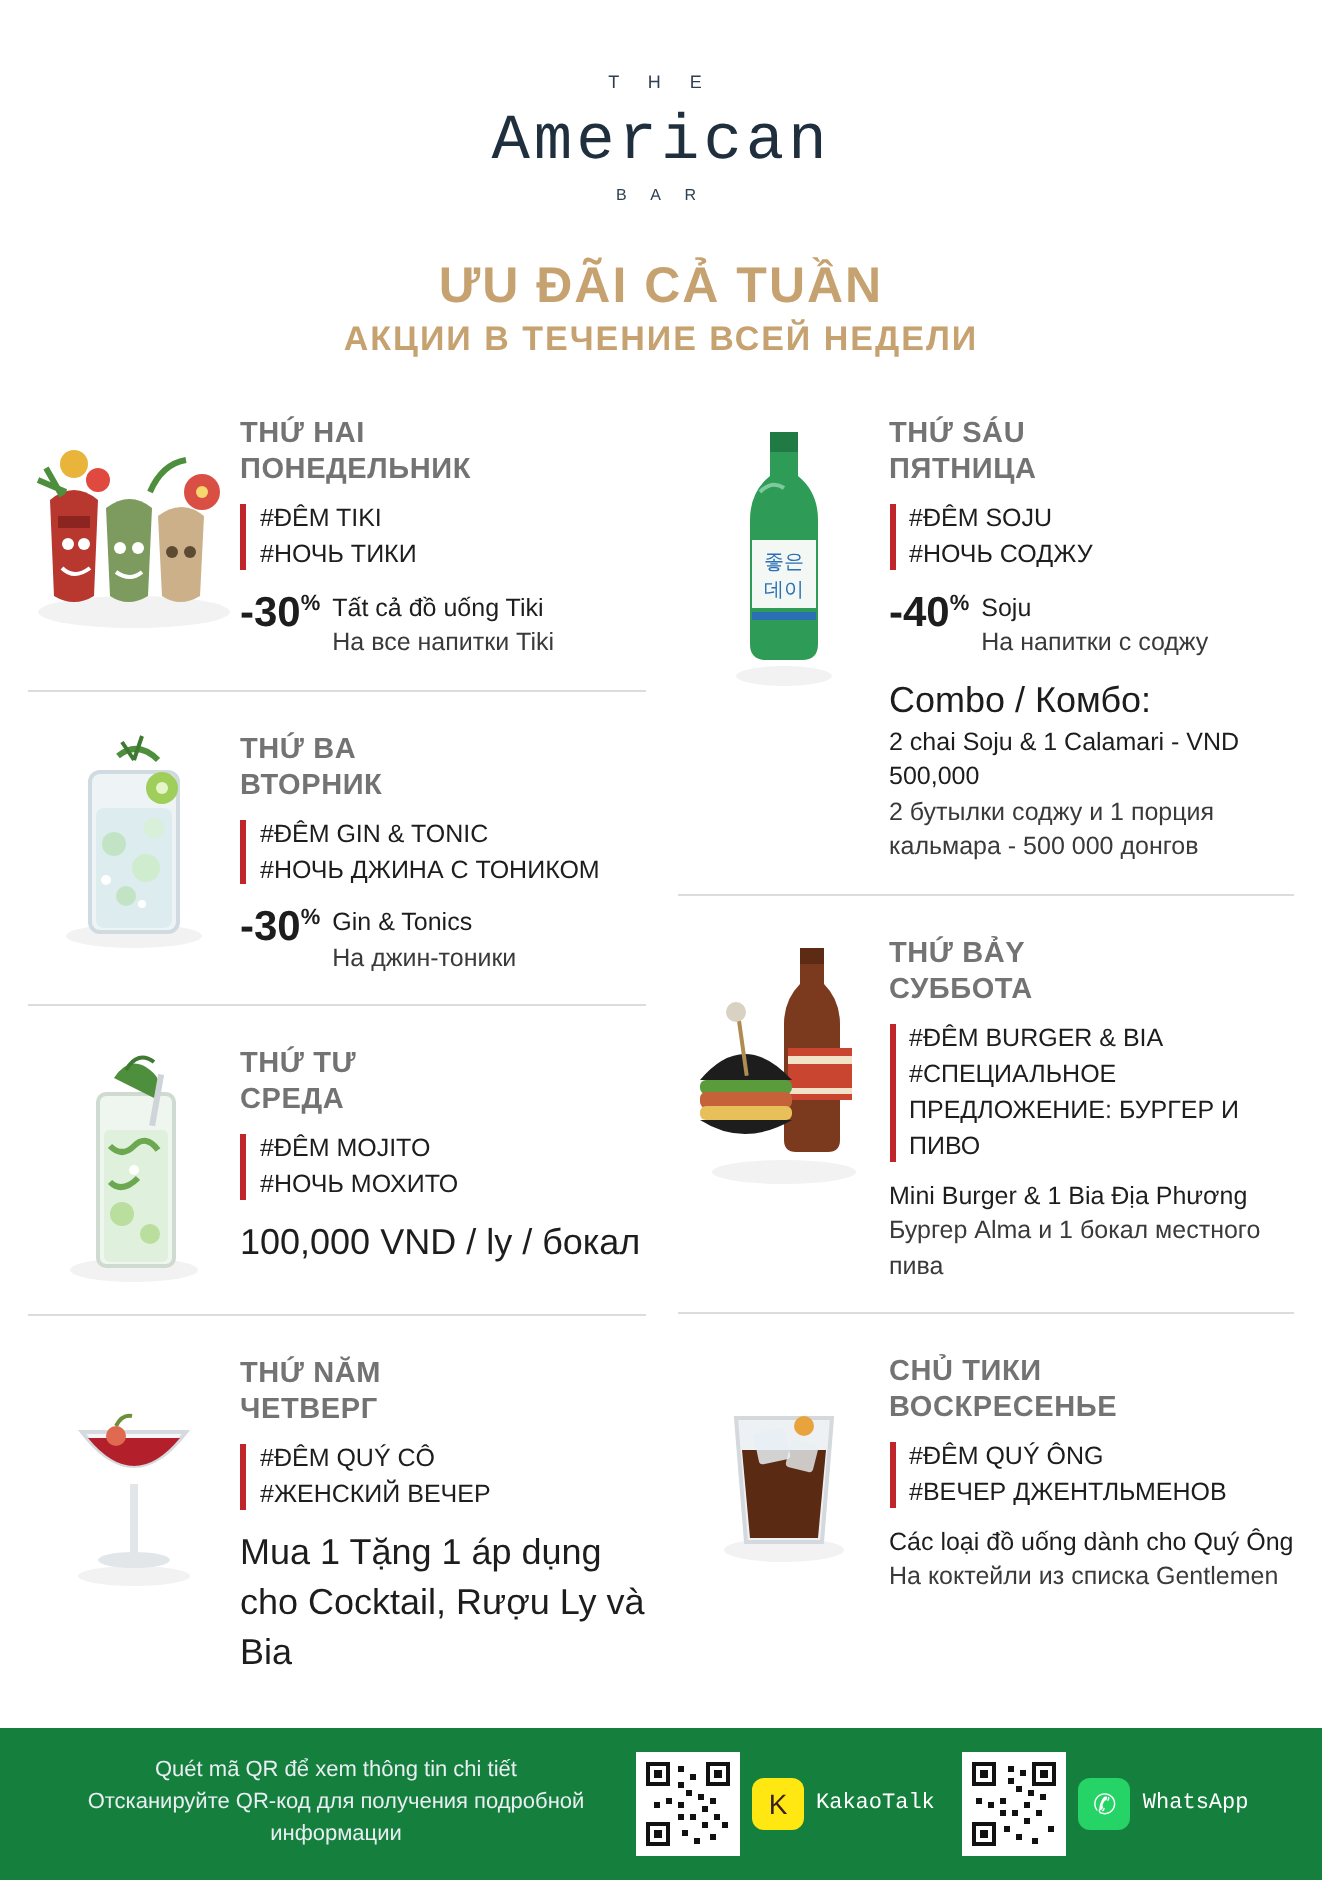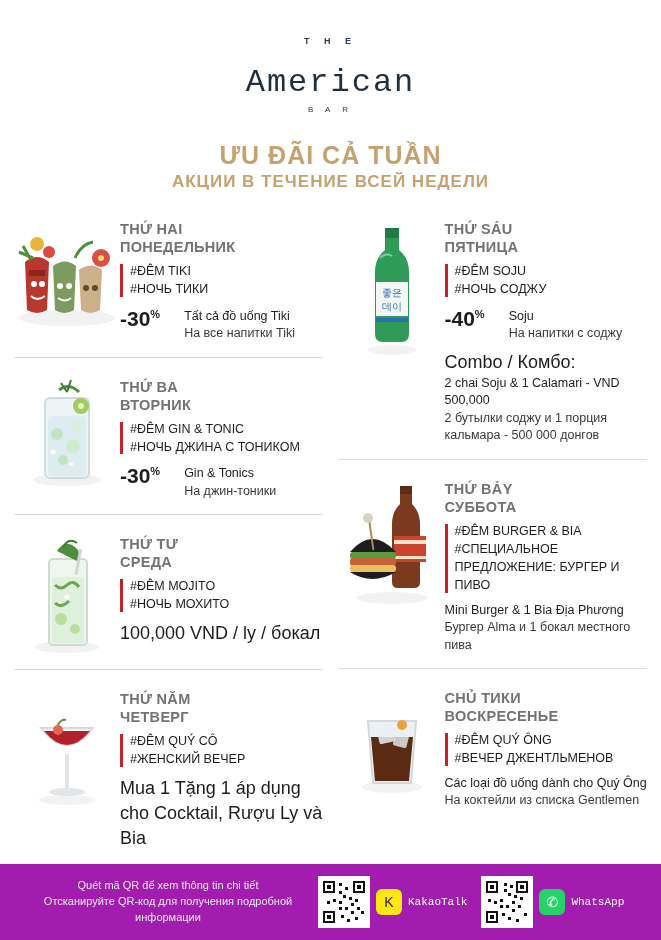--- a/index.html
+++ b/index.html
@@ -14,22 +14,21 @@
   }
   .page { width: 661px; height: 940px; position: relative; background: #fff; }
 
   
   .brand { text-align: center; padding-top: 36px; }
   .brand-the {
     font-family: "Liberation Sans", sans-serif;
     font-size: 9px;
     letter-spacing: 6px;
     color: #2c3e50;
-    margin-bottom: 20px;
-    font-weight: bold;
+    margin-bottom: 8px;
   }
   .brand-name {
     font-family: Liberation Mono, monospace;
     font-size: 32px;
     letter-spacing: 2px;
     color: #1f2f3d;
     line-height: 1.05;
     font-weight: normal;
   }
   .brand-bar {
@@ -99,21 +98,21 @@
     width: 3px;
     background: #c0252b;
   }
   .offer {
     margin-top: 7px;
     font-size: 12.5px;
     line-height: 1.4;
     color: #1d1d1d;
   }
   .offer .sub { color: #3a3a3a; }
-  .discount-row { display: flex; align-items: flex-start; gap: 24px; }
+  .discount-row { display: flex; align-items: flex-start; gap: 6px; }
   .discount {
     font-size: 21px;
     font-weight: bold;
     color: #1d1d1d;
     line-height: 1;
     white-space: nowrap;
     padding-top: 2px;
   }
   .discount sup { font-size: 11px; font-weight: bold; top: -7px; }
   .disc-text { font-size: 12.5px; line-height: 1.4; padding-top: 2px; }
@@ -122,21 +121,21 @@
     height: 1px;
     background: #dcdcdc;
     margin: 4px 0 14px 0;
   }
 
   
   .footer {
     position: absolute;
     left: 0; right: 0; bottom: 0;
     height: 76px;
-    background: #a21caf;
+    background: #15803d;
     color: #fff;
     display: flex;
     align-items: center;
     padding: 0 18px;
   }
   .footer-text {
     flex: 0 0 300px;
     font-size: 11px;
     line-height: 1.45;
     text-align: center;

